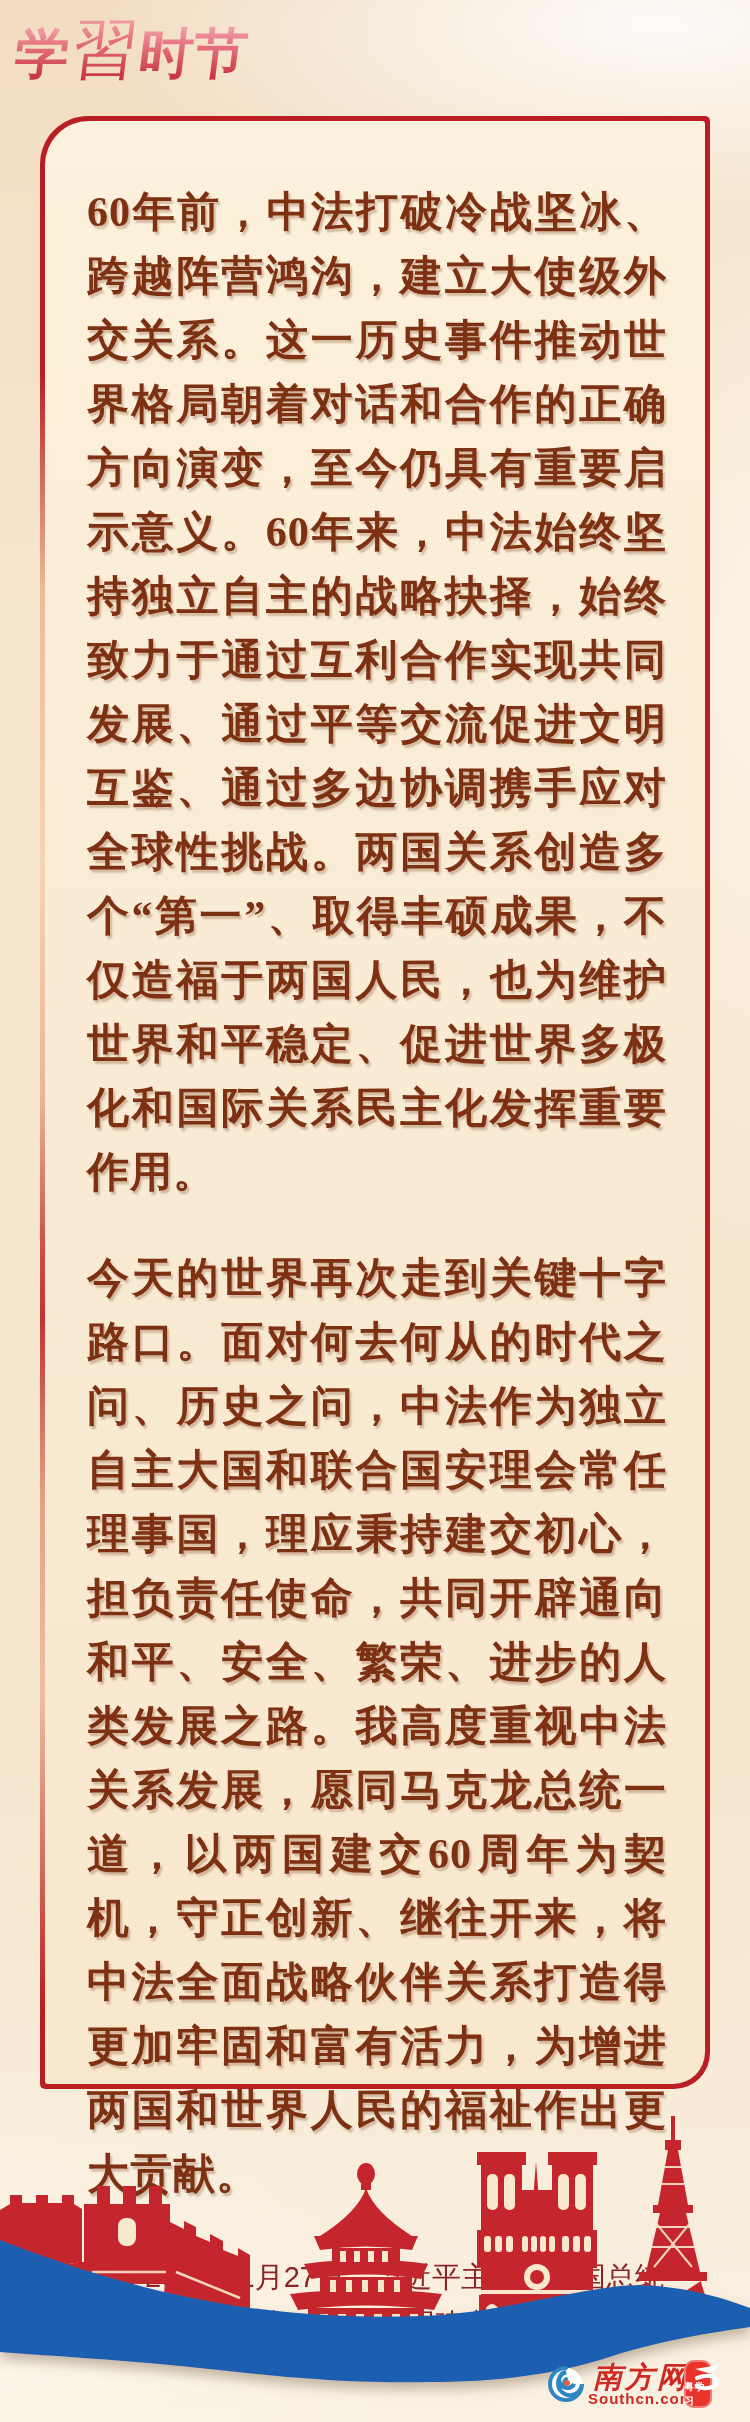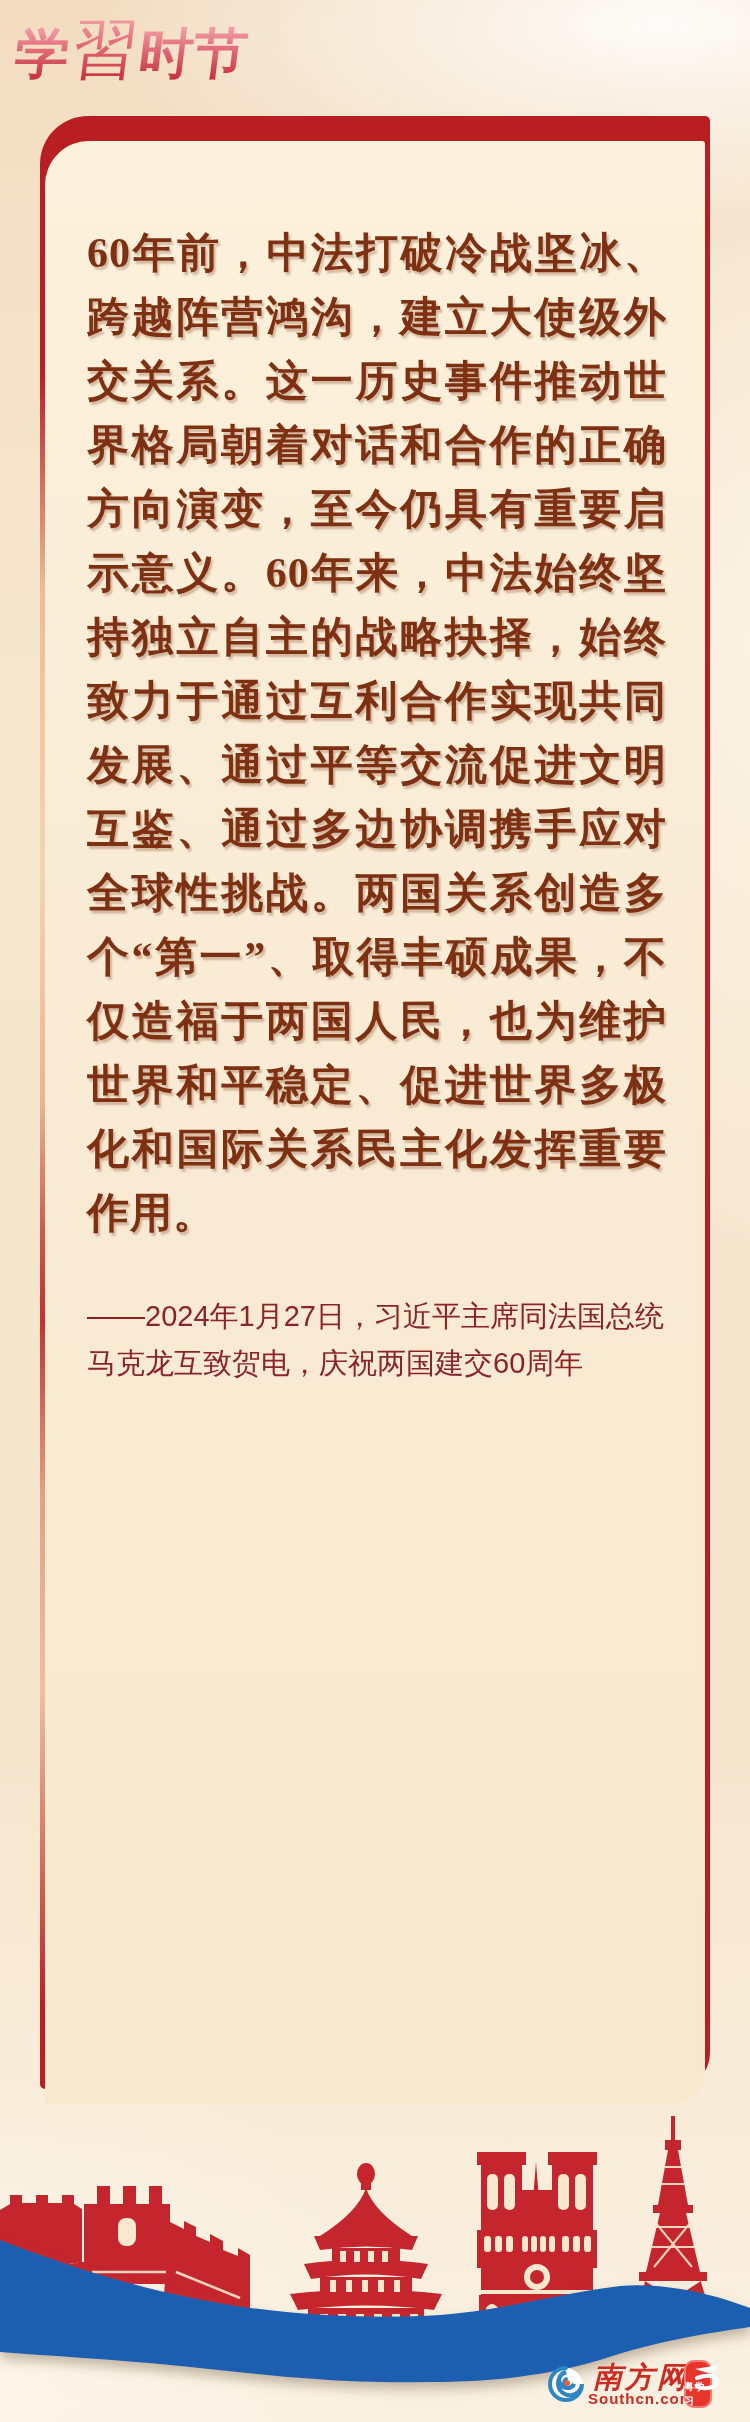--- a/index.html
+++ b/index.html
@@ -50,22 +50,21 @@
       rgba(244,210,160,0.12) 61%,
       rgba(246,216,172,0.7) 70%,
       rgba(247,220,180,0.85) 80%,
       rgba(246,216,172,0.4) 89%,
       rgba(243,213,168,0) 96%);
   }
   .card-inner{
     box-sizing:border-box;width:100%;height:100%;
     border-radius:44px 3px 32px 3px;
     background:linear-gradient(180deg,#fcf1dc 0%,#f9ebd4 45%,#f8e8ce 100%);
-    padding:80px 38px 0 42px;
-    margin-top:20px;
+    padding:59px 38px 0 42px;
   }
   .quote-par{
     margin:0 0 42px 0;
     font-family:"Liberation Serif","DejaVu Serif",serif;
     font-weight:700;
     font-size:42px;line-height:64px;letter-spacing:1px;
     color:#7d3012;
     text-align:justify;
     text-shadow:2px 3px 2px rgba(113,47,15,0.28);
   }
@@ -102,20 +101,21 @@
 
   <div class="logo">
     <span class="lp1">学</span>
     <span class="lp2">習</span>
     <span class="lp3">时节</span>
   </div>
 
   <div class="card">
     <div class="card-inner">
       <p class="quote-par">60年前，中法打破冷战坚冰、跨越阵营鸿沟，建立大使级外交关系。这一历史事件推动世界格局朝着对话和合作的正确方向演变，至今仍具有重要启示意义。60年来，中法始终坚持独立自主的战略抉择，始终致力于通过互利合作实现共同发展、通过平等交流促进文明互鉴、通过多边协调携手应对全球性挑战。两国关系创造多个“第一”、取得丰硕成果，不仅造福于两国人民，也为维护世界和平稳定、促进世界多极化和国际关系民主化发挥重要作用。</p>
+      <p class="quote-par">今天的世界再次走到关键十字路口。面对何去何从的时代之问、历史之问，中法作为独立自主大国和联合国安理会常任理事国，理应秉持建交初心，担负责任使命，共同开辟通向和平、安全、繁荣、进步的人类发展之路。我高度重视中法关系发展，愿同马克龙总统一道，以两国建交60周年为契机，守正创新、继往开来，将中法全面战略伙伴关系打造得更加牢固和富有活力，为增进两国和世界人民的福祉作出更大贡献。</p>
       <p class="attribution">——2024年1月27日，习近平主席同法国总统马克龙互致贺电，庆祝两国建交60周年</p>
     </div>
     <div class="card-fade"></div>
   </div>
 
   <div class="scene">
     <svg width="750" height="310" viewBox="0 0 750 310">
       <defs>
         <filter id="waveShadow" x="-10%" y="-10%" width="120%" height="140%">
           <feDropShadow dx="0" dy="7" stdDeviation="6" flood-color="#8a7a63" flood-opacity="0.5"></feDropShadow>

